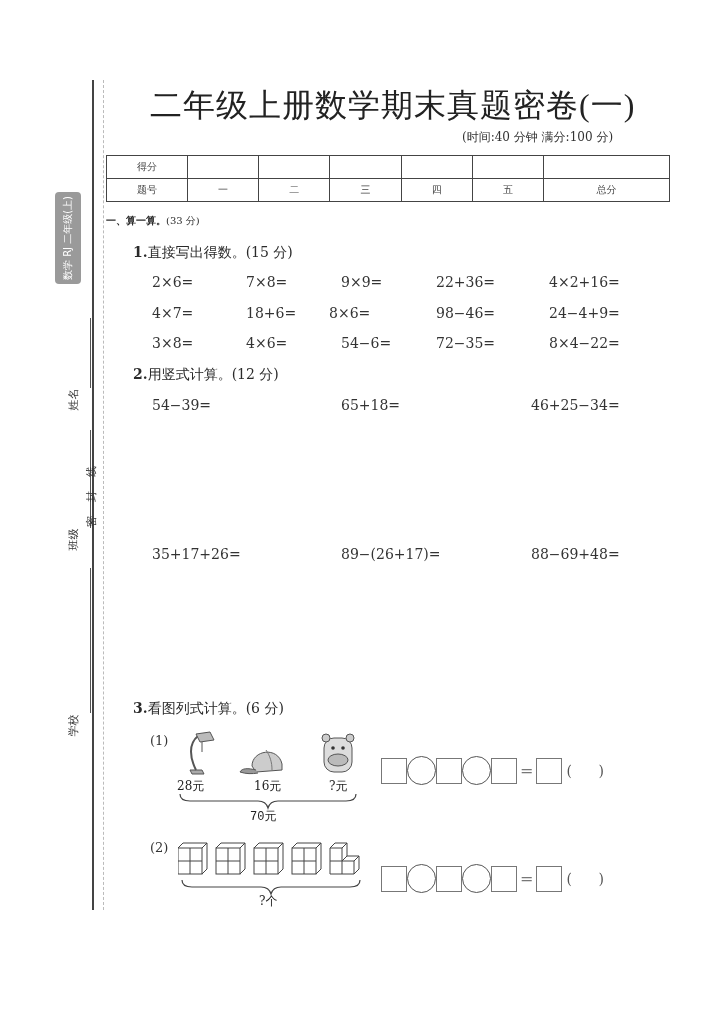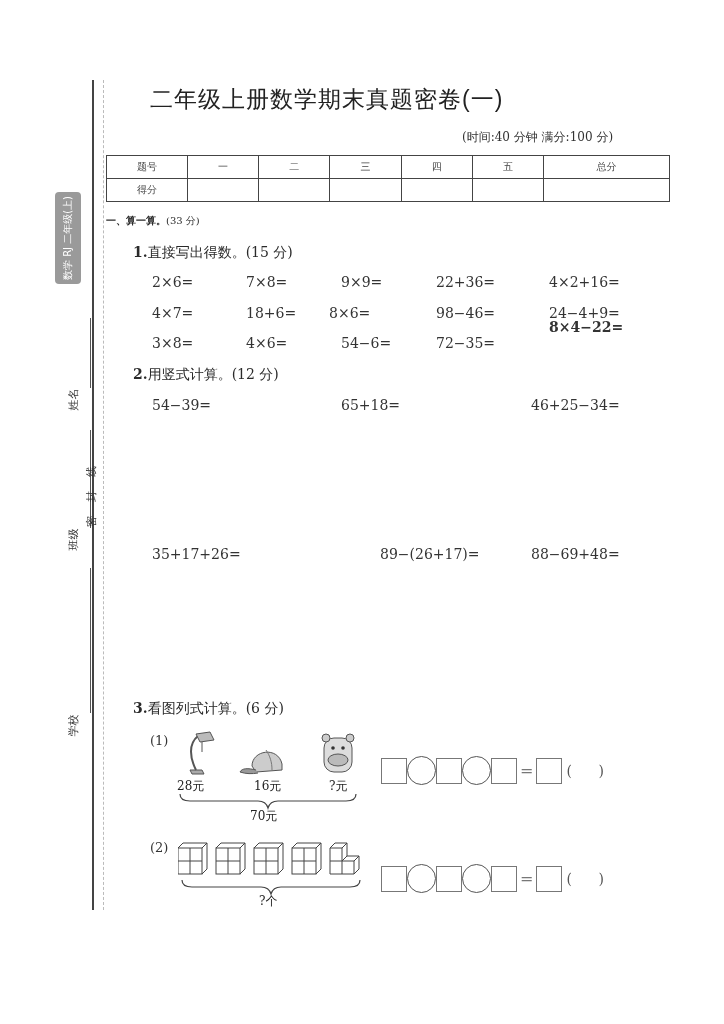--- a/index.html
+++ b/index.html
@@ -6,21 +6,21 @@
   body { width:724px; height:1024px; background:#ffffff; position:relative; overflow:hidden;
          font-family: "DejaVu Serif", "Liberation Serif", serif; color:#2a2a2a; }
   .abs { position:absolute; }
   .solid-line { position:absolute; left:92px; top:80px; width:2px; height:830px; background:#444; }
   .dash-line { position:absolute; left:103px; top:80px; width:0; height:830px; border-left:1px dashed #bbb; }
   .side-tab { position:absolute; left:55px; top:192px; width:26px; height:92px; background:#9a9a9a; border-radius:4px;
               color:#fff; font-family:"DejaVu Sans", sans-serif; font-size:10px; display:flex; align-items:center; justify-content:center; }
   .side-tab span { transform:rotate(-90deg); white-space:nowrap; display:block; }
   .vfield { position:absolute; font-family:"DejaVu Sans", sans-serif; font-size:11px; color:#333; transform:rotate(-90deg); transform-origin:center; white-space:nowrap; }
   .vline { position:absolute; width:1px; background:#555; }
-  .title { position:absolute; left:150px; top:84px; font-family:Liberation Sans, sans-serif; font-size:23px; letter-spacing:1px; color:#222; }
+  .title { position:absolute; left:150px; top:84px; font-family:Liberation Serif, serif; font-size:32px; letter-spacing:1px; color:#222; }
   .subtitle { position:absolute; left:462px; top:129px; font-size:12px; color:#333; }
   table.score { position:absolute; left:106px; top:155px; width:564px; border-collapse:collapse; font-size:10px; font-family:"DejaVu Sans", sans-serif; }
   table.score td { border:1px solid #444; height:20px; text-align:center; color:#444; }
   table.score td:first-child { width:78px; }
   .sec { position:absolute; font-size:10px; font-family:"DejaVu Sans", sans-serif; font-weight:bold; }
   .sec .pts { font-weight:normal; font-family:"DejaVu Serif", serif; }
   .q { position:absolute; font-size:14px; font-family:"DejaVu Sans", sans-serif; }
   .q b { font-family:"DejaVu Serif", serif; }
   .q .pts { font-family:"DejaVu Serif", serif; }
   .expr { position:absolute; font-size:14px; color:#333; white-space:nowrap; }
@@ -52,37 +52,37 @@
 <div class="vfield" style="left:86px; top:464px;">线</div>
 <div class="vfield" style="left:86px; top:489px;">封</div>
 <div class="vfield" style="left:86px; top:514px;">密</div>
 
 <div class="title">二年级上册数学期末真题密卷(一)</div>
 <div class="subtitle">(时间:40 分钟   满分:100 分)</div>
 
 <table class="score">
   <tbody>
       <tr>
+    <td>得分</td>
+    <td></td>
+    <td></td>
+    <td></td>
+    <td></td>
+    <td></td>
+    <td></td>
+  </tr>
+  <tr>
     <td>题号</td>
     <td>一</td>
     <td>二</td>
     <td>三</td>
     <td>四</td>
     <td>五</td>
     <td>总分</td>
   </tr>
-  <tr>
-    <td>得分</td>
-    <td></td>
-    <td></td>
-    <td></td>
-    <td></td>
-    <td></td>
-    <td></td>
-  </tr>
 </tbody>
   </table>
 
 <div class="sec" style="left:106px; top:214px;">
   <span>一、算一算。</span><span class="pts">(33 分)</span>
 </div>
 
 <div class="q" style="left:133px; top:244px;">
   <b>1.</b><span>直接写出得数。</span><span class="pts">(15 分)</span>
 </div>
@@ -96,31 +96,31 @@
 <div class="expr" style="left:152px; top:305px;">4×7=</div>
 <div class="expr" style="left:246px; top:305px;">18+6=</div>
 <div class="expr" style="left:329px; top:305px;">8×6=</div>
 <div class="expr" style="left:436px; top:305px;">98−46=</div>
 <div class="expr" style="left:549px; top:305px;">24−4+9=</div>
 
 <div class="expr" style="left:152px; top:335px;">3×8=</div>
 <div class="expr" style="left:246px; top:335px;">4×6=</div>
 <div class="expr" style="left:341px; top:335px;">54−6=</div>
 <div class="expr" style="left:436px; top:335px;">72−35=</div>
-<div class="expr" style="left:549px; top:319px;font-weight:bold;">8×4−22=</div>
+<div class="expr" style="left:549px; top:335px;">8×4−22=</div>
 
 <div class="q" style="left:133px; top:366px;">
   <b>2.</b><span>用竖式计算。</span><span class="pts">(12 分)</span>
 </div>
 <div class="expr" style="left:152px; top:397px;">54−39=</div>
 <div class="expr" style="left:341px; top:397px;">65+18=</div>
 <div class="expr" style="left:531px; top:397px;">46+25−34=</div>
 
 <div class="expr" style="left:152px; top:546px;">35+17+26=</div>
-<div class="expr" style="left:341px; top:546px;margin-left:39px;">89−(26+17)=</div>
+<div class="expr" style="left:341px; top:546px;">89−(26+17)=</div>
 <div class="expr" style="left:531px; top:546px;">88−69+48=</div>
 
 <div class="q" style="left:133px; top:700px;">
   <b>3.</b><span>看图列式计算。</span><span class="pts">(6 分)</span>
 </div>
 
 <div class="fig-label" style="left:150px; top:733px;">(1)</div>
 
 <svg class="abs" style="left:180px; top:730px;" width="40" height="48" viewBox="0 0 40 48">
   <path d="M12 44 L10 40 L22 40 L24 44 Z" fill="#aaa" stroke="#555" stroke-width="1"></path>
@@ -142,21 +142,21 @@
   <ellipse cx="20" cy="30" rx="10" ry="6" fill="#bbb" stroke="#555" stroke-width="1"></ellipse>
 </svg>
 
 <div class="caption" style="left:177px; top:778px;">28元</div>
 <div class="caption" style="left:254px; top:778px;">16元</div>
 <div class="caption" style="left:329px; top:778px;">?元</div>
 
 <svg class="brace" style="left:178px; top:792px;" width="180" height="18" viewBox="0 0 180 18">
   <path d="M2 2 Q2 9 12 9 L80 9 Q88 9 90 16 Q92 9 100 9 L168 9 Q178 9 178 2" fill="none" stroke="#444" stroke-width="1.2"></path>
 </svg>
-<div class="caption" style="left:250px; top:808px;">70元</div>
+<div class="caption" style="left:250px; top:808px;font-family:Liberation Mono, monospace;">70元</div>
 
 <div class="answer-row" style="left:381px; top:756px;">
   <div class="box"></div>
   <div class="circ"></div>
   <div class="box"></div>
   <div class="circ"></div>
   <div class="box"></div>
   <span class="eq">=</span>
   <div class="box"></div>
   <span class="unit">(      )</span>

